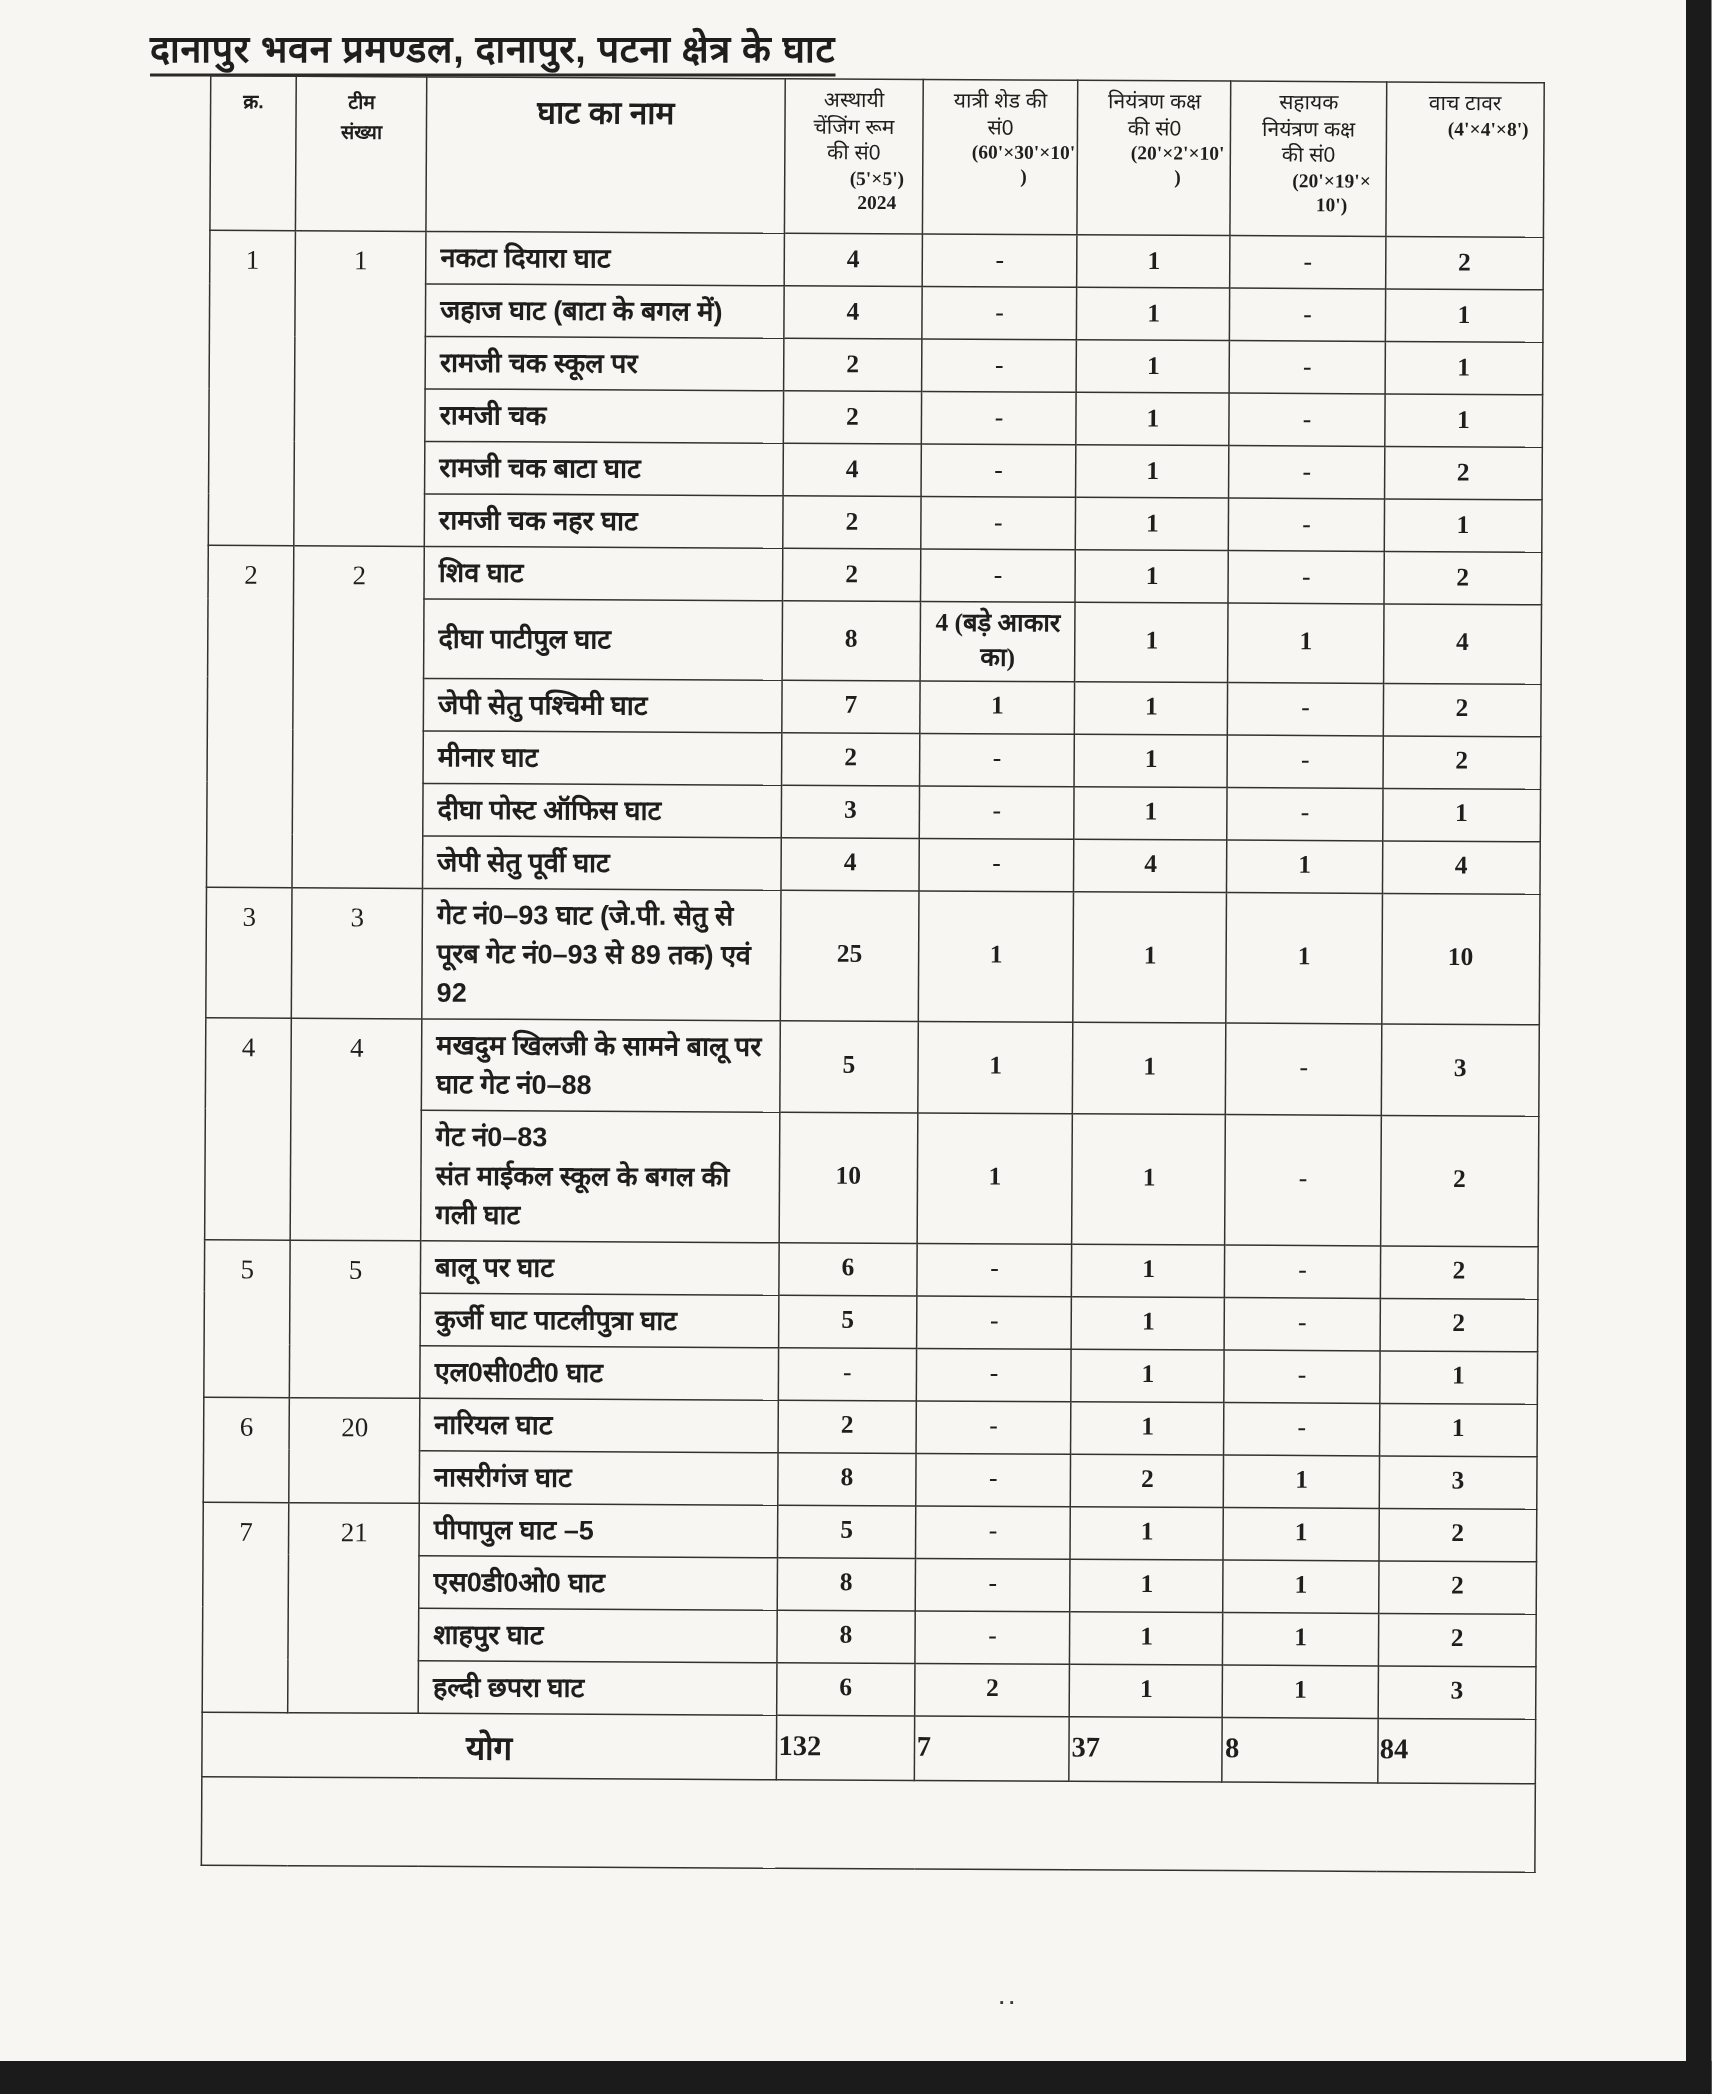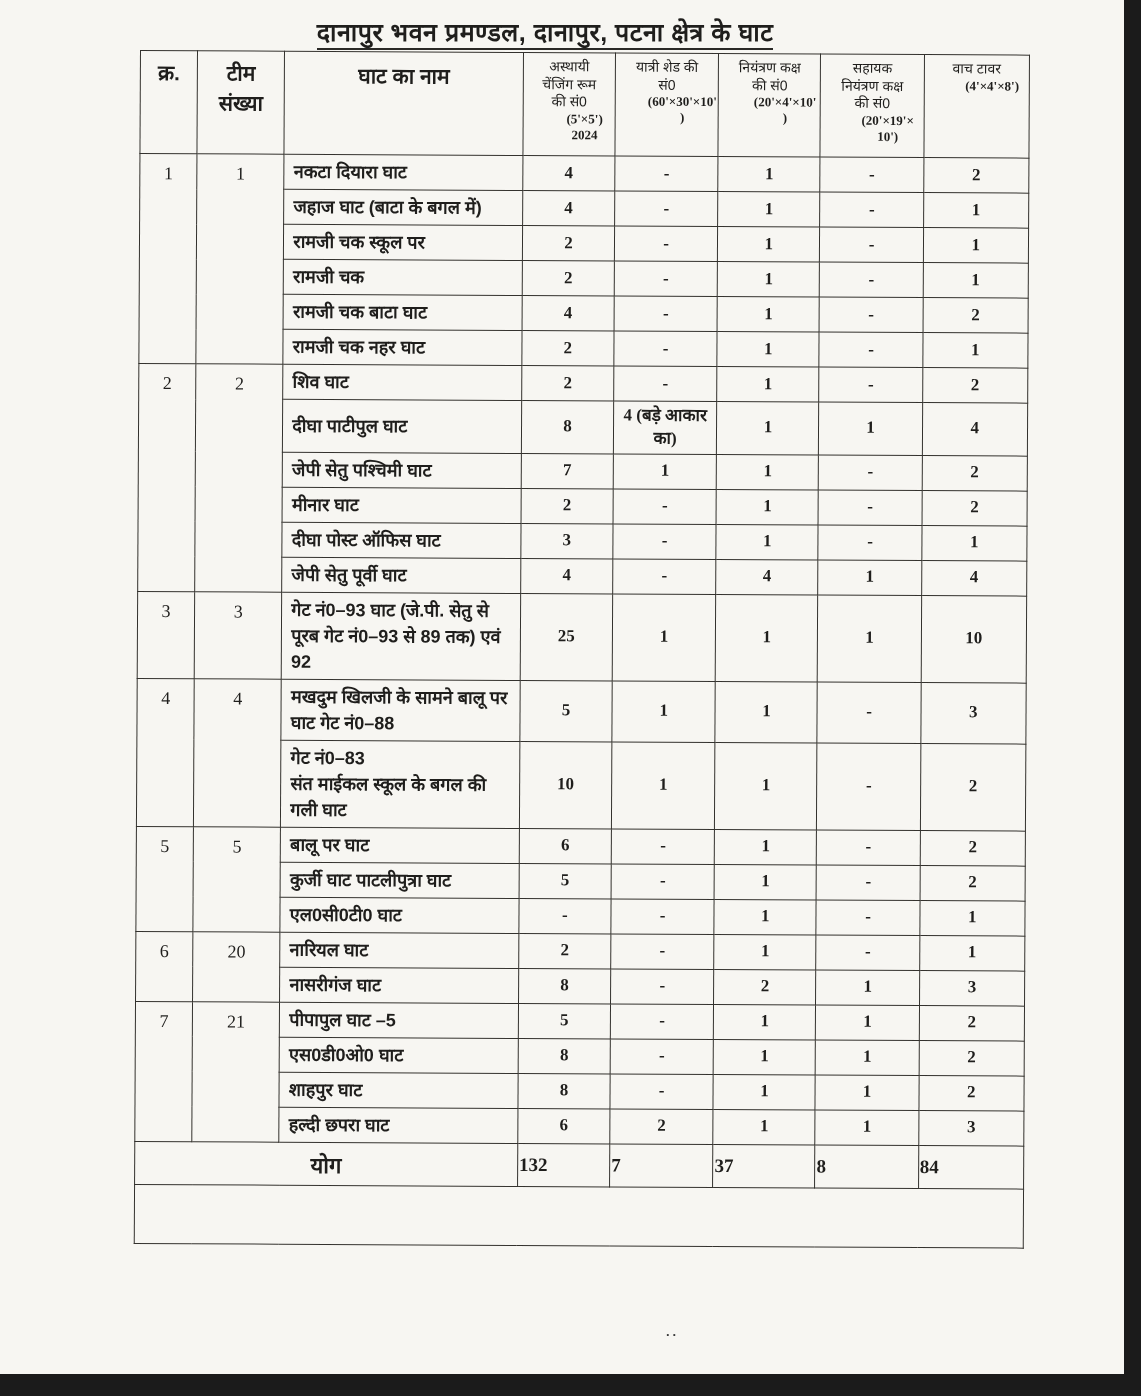--- a/index.html
+++ b/index.html
@@ -4,42 +4,42 @@
 <style>
   html,body{margin:0;padding:0;}
   body{
     width:1141px;height:1396px;position:relative;overflow:hidden;
     background:#f7f6f2;
     font-family:"Liberation Sans","DejaVu Sans",sans-serif;
     color:#1f1e1c;
   }
   .page-title{
     position:absolute;top:14px;left:140px;width:890px;
-    text-align:center;transform:translateX(-40px);
+    text-align:left;transform:translateX(-40px);
     font-size:25px;font-weight:bold;letter-spacing:.5px;
   }
   .page-title .underline{
     border-bottom:2.5px solid #2a2926;padding-bottom:2px;
   }
   .ghat-table-wrap{
     position:absolute;top:50px;left:140px;width:890px;
     transform:rotate(0.3deg);transform-origin:top left;
   }
   table.ghat-table{
     width:100%;border-collapse:collapse;table-layout:fixed;
     background:transparent;
   }
   .ghat-table th,.ghat-table td{
     border:1.7px solid #34322e;
   }
   .ghat-table thead th{
     height:96px;vertical-align:top;padding-top:5px;background:transparent;
   }
   .hl{display:block;text-align:center;line-height:1.25;}
-  .h-big{font-size:21px;font-weight:bold;padding-top:4px;}
+  .h-big{font-size:13px;font-weight:bold;padding-top:4px;}
   .h-name{font-size:21px;font-weight:bold;padding-top:6px;}
   .h-dev{font-size:14px;font-weight:normal;}
   .h-dim{font-size:13px;font-weight:bold;font-family:"Liberation Serif","DejaVu Serif",serif;margin-left:31px;}
   td.serial-cell,td.team-cell{
     vertical-align:top;text-align:center;padding-top:9px;
     font-family:"Liberation Serif","DejaVu Serif",serif;
     font-size:18px;
   }
   td.name-cell{
     font-size:18px;line-height:26px;font-weight:bold;
@@ -113,21 +113,21 @@
           </th>
           <th>
             <span class="hl h-dev">यात्री शेड की</span>
             <span class="hl h-dev">सं0</span>
             <span class="hl h-dim">(60'×30'×10'</span>
             <span class="hl h-dim">)</span>
           </th>
           <th>
             <span class="hl h-dev">नियंत्रण कक्ष</span>
             <span class="hl h-dev">की सं0</span>
-            <span class="hl h-dim">(20'×4'×10'</span>
+            <span class="hl h-dim">(20'×2'×10'</span>
             <span class="hl h-dim">)</span>
           </th>
           <th>
             <span class="hl h-dev">सहायक</span>
             <span class="hl h-dev">नियंत्रण कक्ष</span>
             <span class="hl h-dev">की सं0</span>
             <span class="hl h-dim">(20'×19'×</span>
             <span class="hl h-dim">10')</span>
           </th>
           <th>

